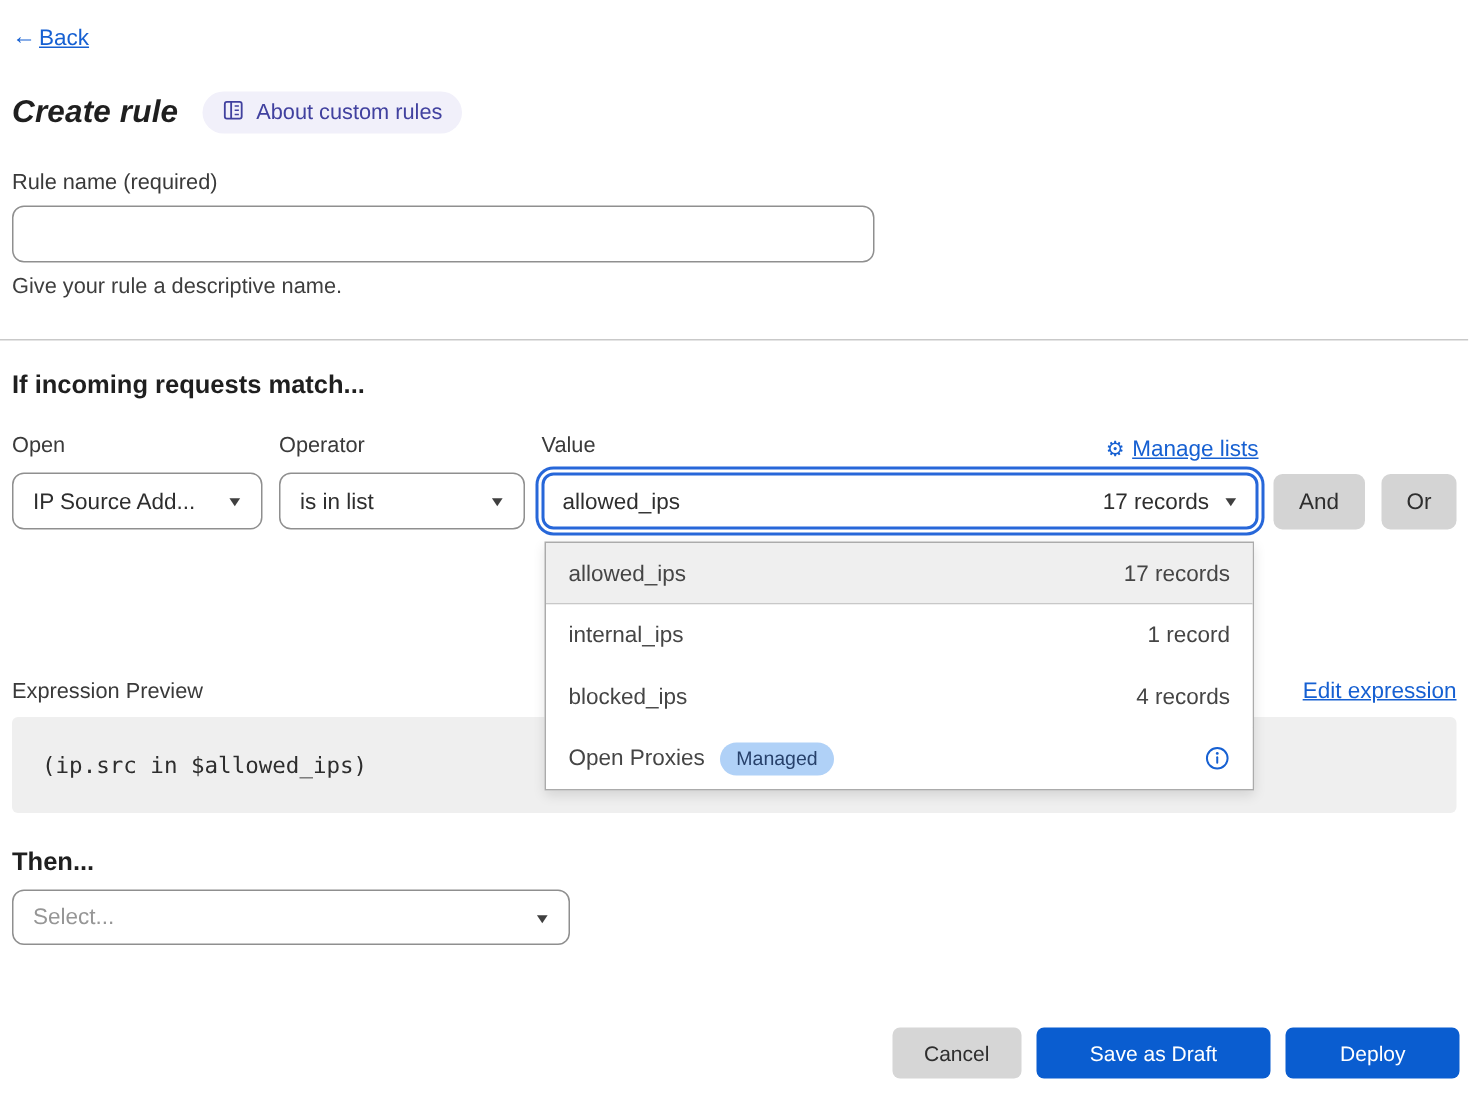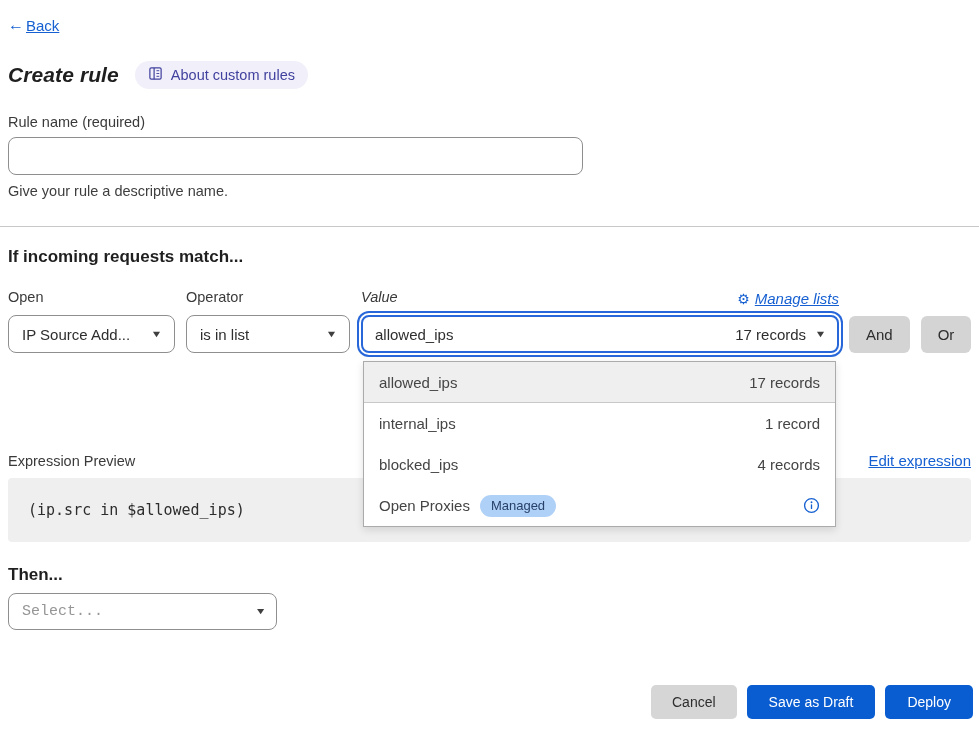--- a/index.html
+++ b/index.html
@@ -25,21 +25,21 @@
   .divider { margin-top: 27px; border: none; border-top: 1px solid #c9c9c9; }
 
   .section-heading { margin: 20px 8px 0 8px; font-size: 17px; font-weight: 700; color: #1f1f1f; }
 
   
   .controls-row { display: flex; align-items: flex-end; margin: 22px 0 0 8px; }
   .col-label { font-size: 14.5px; color: #3a3a3a; margin-bottom: 7px; height: 19px; }
   .col.field-col { width: 167px; margin-right: 11px; }
   .col.operator-col { width: 164px; margin-right: 11px; }
   .col.value-col { width: 478px; }
-  .value-label-row { display: flex; justify-content: space-between; align-items: center; margin-bottom: 7px; height: 19px; font-style: italic; }
+  .value-label-row { display: flex; justify-content: space-between; align-items: flex-end; margin-bottom: 7px; height: 19px; }
   .manage-lists { display: inline-flex; align-items: center; gap: 5px; color: #1660d2; font-size: 15px; text-decoration: none; cursor: pointer; }
   .manage-lists .gear { font-size: 14px; text-decoration: none; }
   .manage-lists .ml-text { text-decoration: underline; }
 
   .select { position: relative; display: flex; align-items: center; justify-content: space-between; height: 38px; border: 1px solid #8f8f8f; border-radius: 8px; padding: 0 13px; font-size: 15px; color: #2e2e2e; background: #fff; cursor: pointer; }
   .chev { font-size: 9px; color: #3f3f3f; transform: scaleX(1.35); margin-left: 10px; }
   .select .right-group { display: flex; align-items: center; }
 
   .select.focused { border: 2px solid #2767d9; box-shadow: 0 0 0 2px #ffffff, 0 0 0 4px #2767d9; padding: 0 12px; }
 
@@ -57,28 +57,28 @@
   
   .expr-row { display: flex; justify-content: space-between; align-items: baseline; margin: 99px 8px 0 8px; }
   .expr-label { font-size: 14.5px; color: #3a3a3a; }
   .edit-link { color: #1660d2; font-size: 15px; text-decoration: underline; cursor: pointer; }
   .code-box { margin: 9px 8px 0 8px; width: 963px; height: 64px; background: #efefef; border-radius: 4px; display: flex; align-items: center; padding-left: 20px; }
   .code-box code { font-family: "DejaVu Sans Mono", "Liberation Mono", monospace; font-size: 15px; color: #2d2d2d; }
 
   
   .then-heading { margin: 23px 8px 0 8px; font-size: 17px; font-weight: 700; color: #1f1f1f; }
   .action-label { margin: 17px 8px 0 8px; font-size: 14.5px; color: #3a3a3a; }
-  .action-select { margin: 8px 0 0 8px; width: 269px; height: 37px; font-family: Liberation Mono, monospace; }
+  .action-select { margin: 8px 0 0 8px; width: 372px; height: 37px; }
   .action-select .placeholder { color: #969696; }
 
   
   .footer { position: absolute; right: 6px; bottom: 20px; display: flex; gap: 10px; }
   .btn { height: 34px; border: none; border-radius: 5px; font-size: 14px; font-family: "Liberation Sans", sans-serif; cursor: pointer; }
   .btn.gray { background: #d6d6d6; color: #2e2e2e; padding: 0 21px; }
-  .btn.blue { background: #0a5dd0; color: #ffffff; padding: 0 22px; }
+  .btn.blue { background: #0a5dd0; color: #ffffff; padding: 0 36px; }
 </style>
 </head>
 <body>
 
 <div class="page">
 
   <a class="back">
     <span class="arrow">←</span>
       <span class="back-text">Back</span>
   </a>

